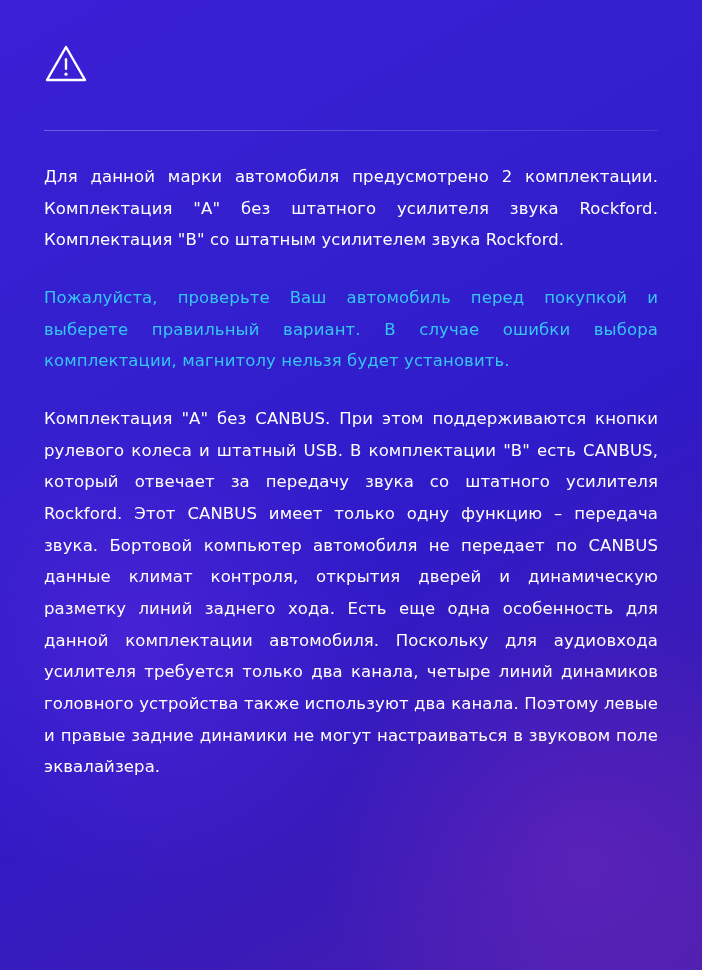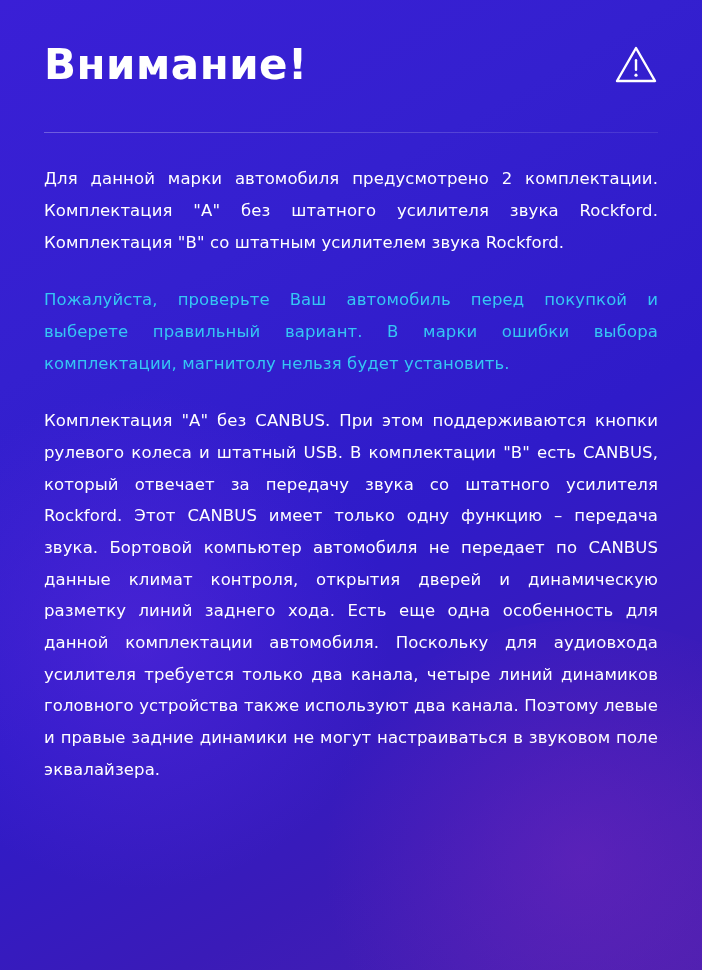--- a/index.html
+++ b/index.html
@@ -88,32 +88,31 @@
     margin-bottom: 0;
   }
 </style>
 </head>
 <body>
 
 <div class="page">
   <div class="content">
 
     <div class="header">
-      <h1 class="title">Внимание!</h1>
       <span class="warn-icon">
         <svg width="44" height="44" viewBox="0 0 44 44" aria-hidden="true">
           <path d="M22 5 L41 38 L3 38 Z" fill="none" stroke="#ffffff" stroke-width="2.4" stroke-linejoin="round"></path>
           <rect x="20.8" y="16" width="2.4" height="12" rx="1.2" fill="#ffffff"></rect>
           <circle cx="22" cy="32.2" r="1.6" fill="#ffffff"></circle>
         </svg>
       </span>
     </div>
 
     <div class="divider"></div>
 
     <div class="body-text">
       <p class="para">Для данной марки автомобиля предусмотрено 2 комплектации. Комплектация "A" без штатного усилителя звука Rockford. Комплектация "B" со штатным усилителем звука Rockford.</p>
-      <p class="para highlight">Пожалуйста, проверьте Ваш автомобиль перед покупкой и выберете правильный вариант. В марки ошибки выбора комплектации, магнитолу нельзя будет установить.</p>
+      <p class="para highlight">Пожалуйста, проверьте Ваш автомобиль перед покупкой и выберете правильный вариант. В случае ошибки выбора комплектации, магнитолу нельзя будет установить.</p>
       <p class="para">Комплектация "A" без CANBUS. При этом поддерживаются кнопки рулевого колеса и штатный USB. В комплектации "B" есть CANBUS, который отвечает за передачу звука со штатного усилителя Rockford. Этот CANBUS имеет только одну функцию – передача звука. Бортовой компьютер автомобиля не передает по CANBUS данные климат контроля, открытия дверей и динамическую разметку линий заднего хода. Есть еще одна особенность для данной комплектации автомобиля. Поскольку для аудиовхода усилителя требуется только два канала, четыре линий динамиков головного устройства также используют два канала. Поэтому левые и правые задние динамики не могут настраиваться в звуковом поле эквалайзера.</p>
     </div>
 
   </div>
 </div>
 
 </body></html>

